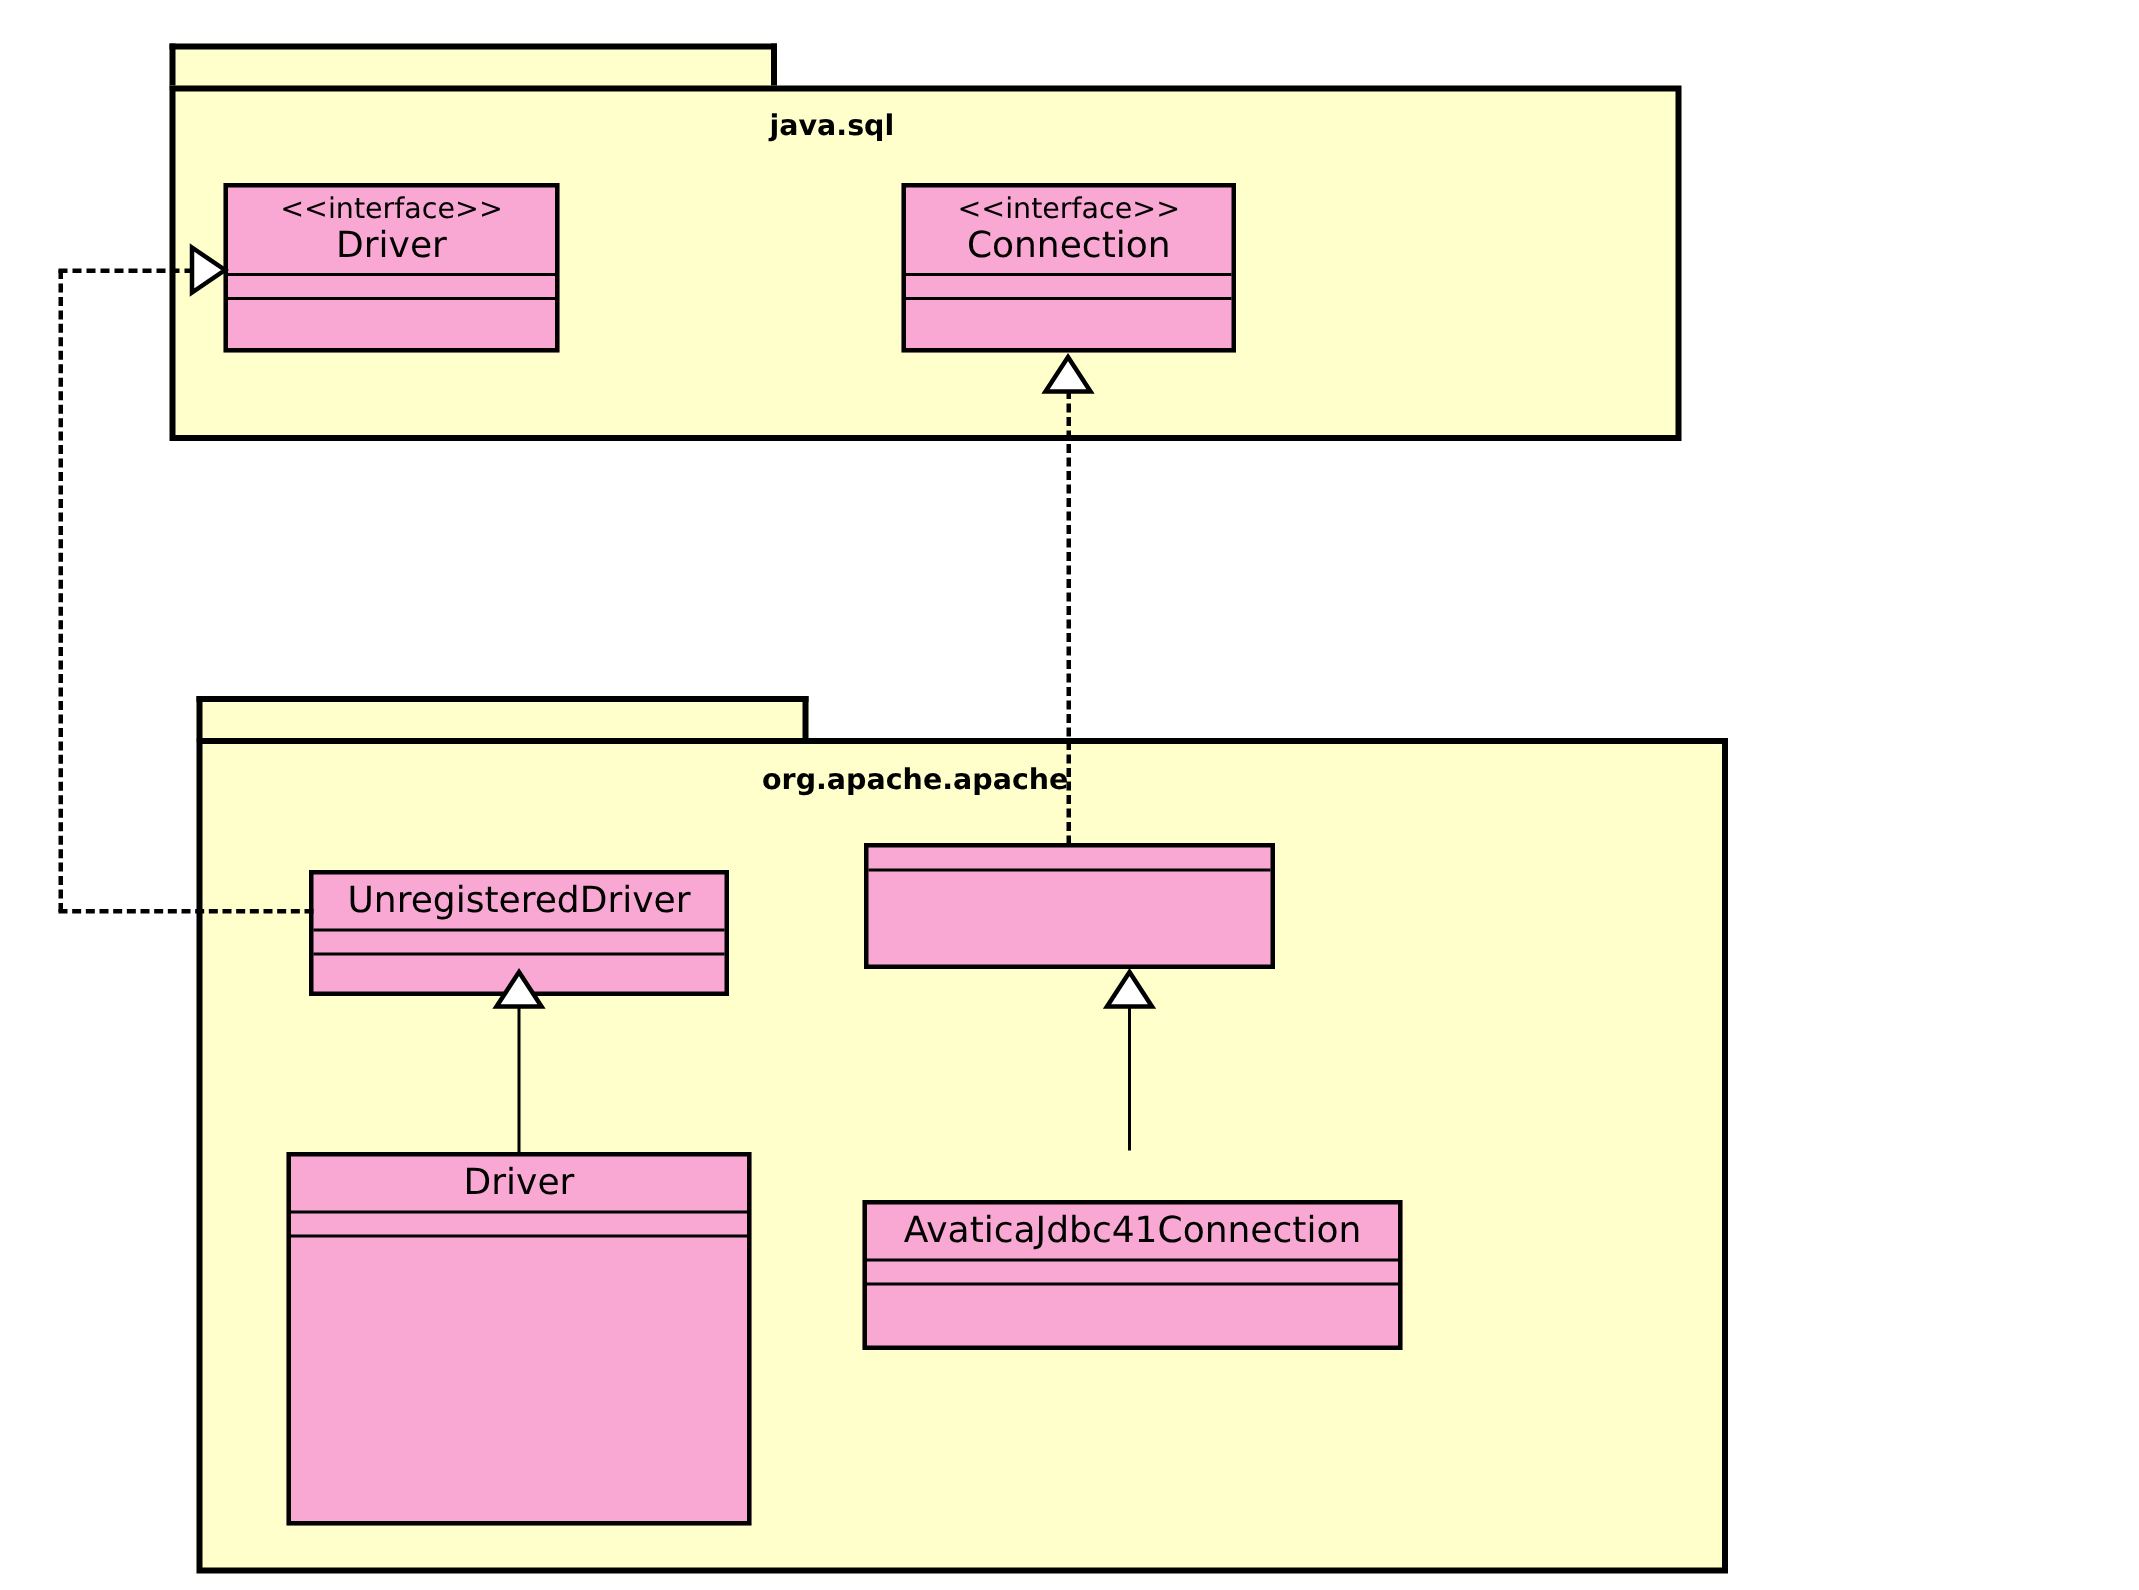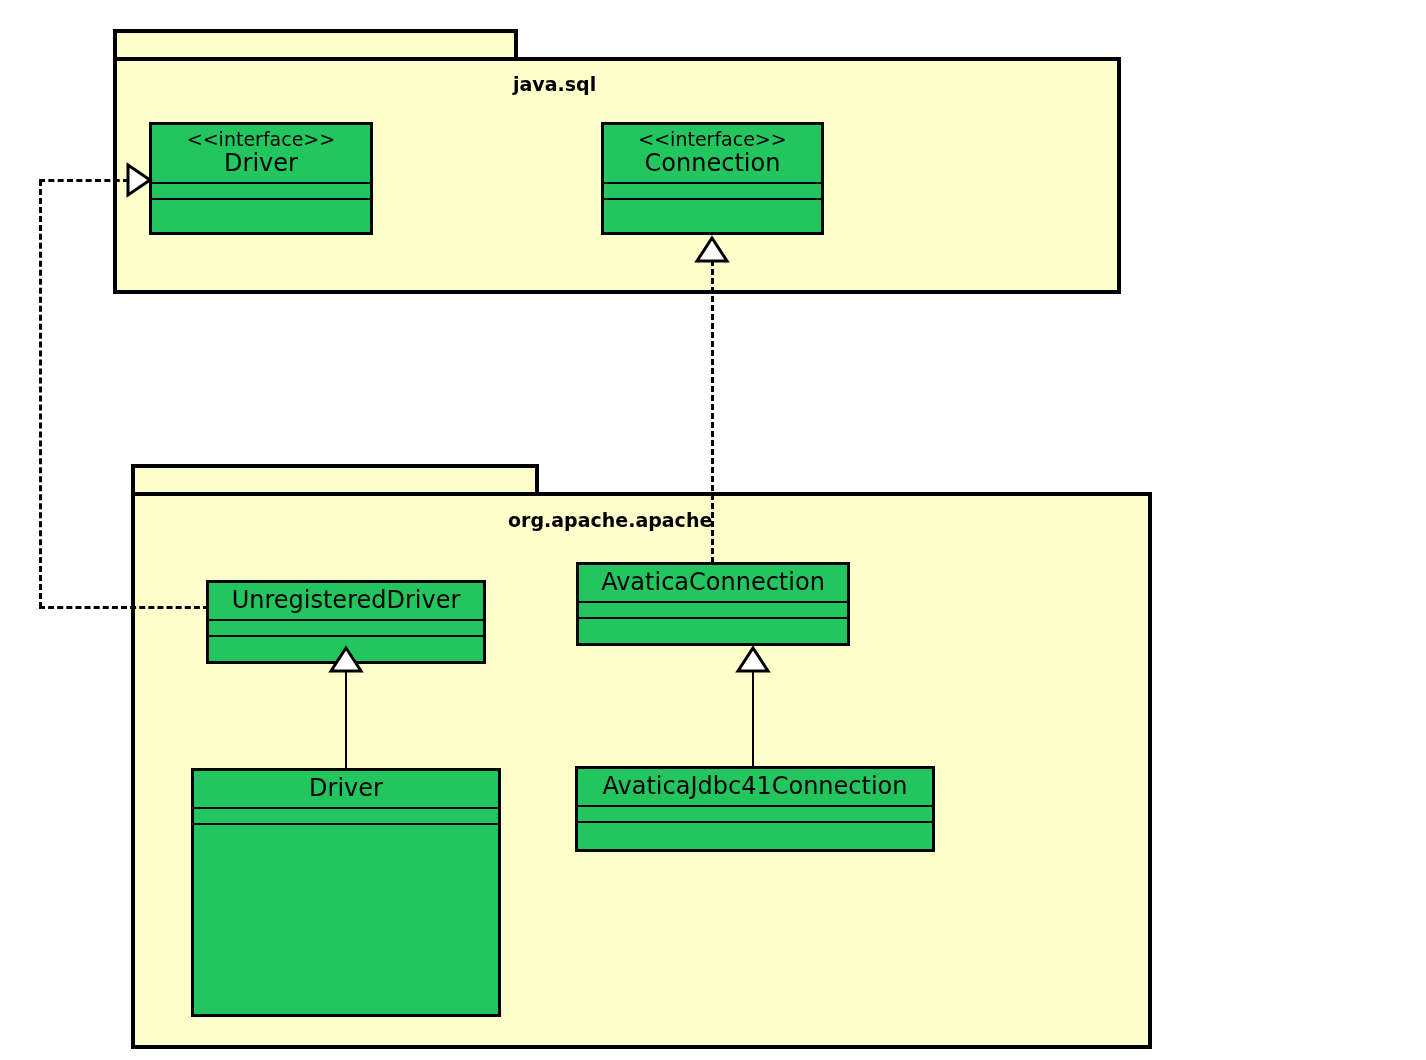--- a/index.html
+++ b/index.html
@@ -38,21 +38,21 @@
     font-weight: bold;
     font-size: 19px;
     color: #000000;
     white-space: nowrap;
     text-align: left;
   }
   
   .cls {
     position: absolute;
     box-sizing: border-box;
-    background: #22c55e;
+    background: #f9a8d4;
     border: 3px solid #000000;
     display: flex;
     flex-direction: column;
   }
   .cls-name {
     box-sizing: border-box;
     border-bottom: 2px solid #000000;
     text-align: center;
     color: #000000;
     padding: 4px 6px 5px 6px;
@@ -132,36 +132,33 @@
 
   <div class="cls" style="left:206px; top:580px; width:280px; height:84px;">
     <div class="cls-name">
       <span class="cls-title">UnregisteredDriver</span>
     </div>
     <div class="cls-attrs"></div>
     <div class="cls-ops"></div>
   </div>
 
   <div class="cls" style="left:576px; top:562px; width:274px; height:84px;">
-    <div class="cls-name">
-      <span class="cls-title">AvaticaConnection</span>
-    </div>
     <div class="cls-attrs"></div>
     <div class="cls-ops"></div>
   </div>
 
   <div class="cls" style="left:191px; top:768px; width:310px; height:249px;">
     <div class="cls-name">
       <span class="cls-title">Driver</span>
     </div>
     <div class="cls-attrs"></div>
     <div class="cls-ops"></div>
   </div>
 
-  <div class="cls" style="left:575px; top:766px; width:360px; height:86px;">
+  <div class="cls" style="left:575px; top:800px; width:360px; height:100px;">
     <div class="cls-name">
       <span class="cls-title">AvaticaJdbc41Connection</span>
     </div>
     <div class="cls-attrs"></div>
     <div class="cls-ops"></div>
   </div>
 
   <div>
 
     <div class="dash-h" style="left:39px; top:606px; width:170px;"></div>

